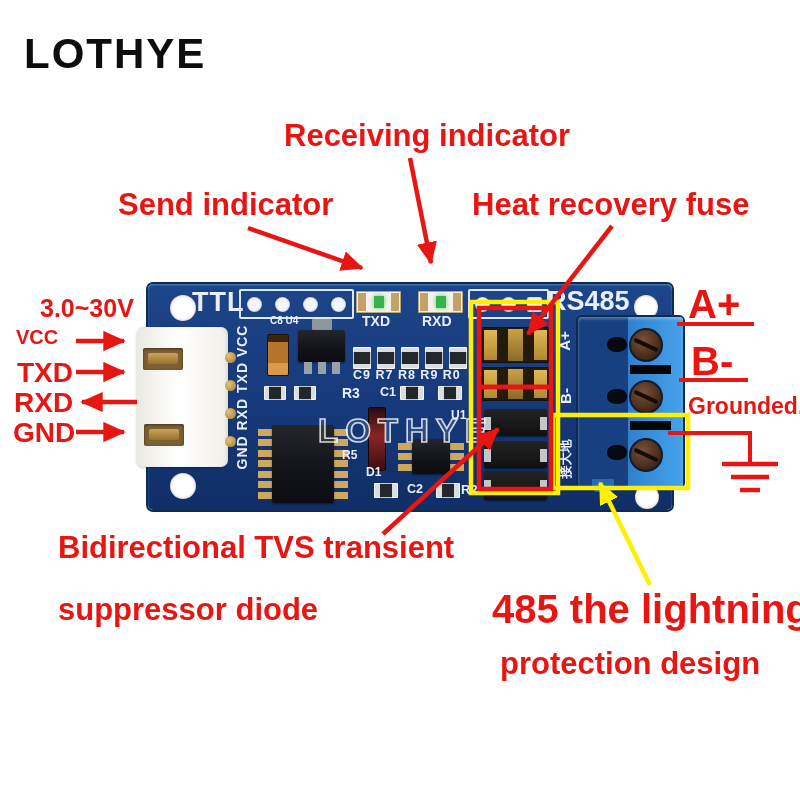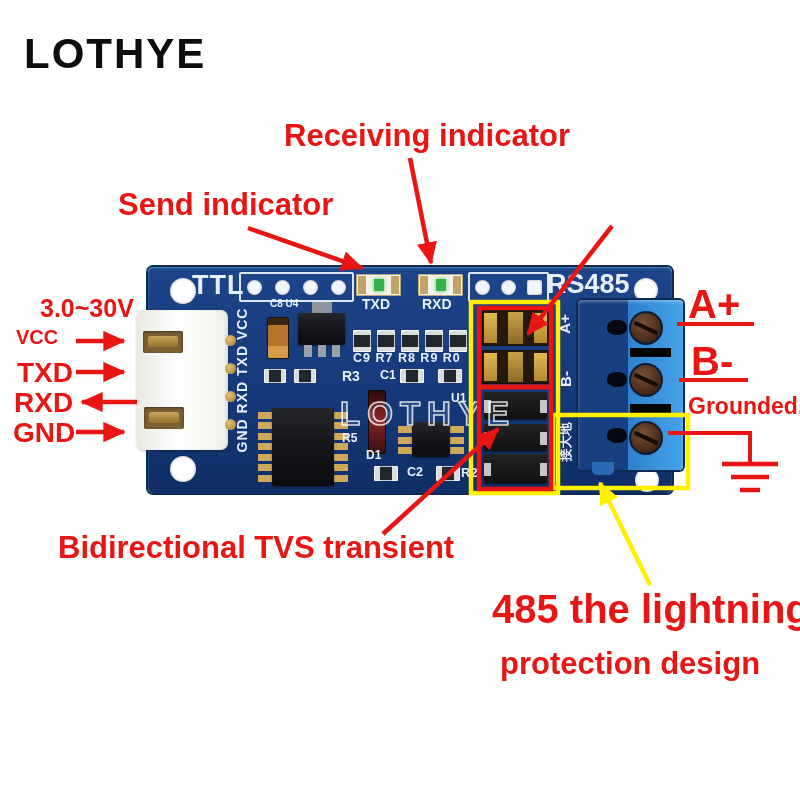--- a/index.html
+++ b/index.html
@@ -5,23 +5,23 @@
   html,body{margin:0;padding:0;background:#ffffff;}
   #stage{position:relative;width:800px;height:800px;background:#ffffff;overflow:hidden;
          font-family:"Liberation Sans","DejaVu Sans",sans-serif;}
   .abs{position:absolute;}
 
   
   .ann{position:absolute;color:#e81613;font-weight:600;line-height:1.05;white-space:nowrap;z-index:6;}
   .logo{position:absolute;left:24px;top:30px;font-size:42px;font-weight:700;letter-spacing:2px;color:#0d0d0d;z-index:6;}
 
   
-  #board{position:absolute;left:148px;top:267px;width:524px;height:226px;z-index:1;
+  #board{position:absolute;left:148px;top:284px;width:524px;height:226px;z-index:1;
          background:linear-gradient(180deg,#1d4589 0%,#16397a 55%,#102e66 100%);
-         border-radius:5px;box-shadow:0 0 0 2px #0d2a55, inset 0 1px 2px rgba(140,220,230,.45);text-align:center;}
+         border-radius:5px;box-shadow:0 0 0 2px #0d2a55, inset 0 1px 2px rgba(140,220,230,.45);}
   .hole{position:absolute;background:#ffffff;border-radius:50%;box-shadow:inset 0 0 3px rgba(0,0,0,.35);}
   .silk{position:absolute;color:#e9eefc;font-weight:700;white-space:nowrap;}
   .hdr{position:absolute;border:2px solid #dfe7f5;border-radius:2px;display:flex;align-items:center;justify-content:space-around;}
   .hdr .h{width:15px;height:15px;border-radius:50%;background:#f2f5fb;box-shadow:inset 0 0 2px rgba(0,0,0,.4);}
   .hdr .hsq{border-radius:2px;}
   .led{position:absolute;height:22px;width:45px;background:#f4f2ec;border-radius:2px;
        display:flex;align-items:center;justify-content:center;box-shadow:inset 0 0 0 1px #b7a77f;}
   .led .chipend{position:absolute;top:2px;bottom:2px;width:8px;background:#c3a26a;}
   .led .glow{width:10px;height:12px;background:#35b24a;box-shadow:0 0 4px #59d06a;}
   .res{position:absolute;background:linear-gradient(180deg,#d8dde2 0 22%,#23262b 22% 78%,#d8dde2 78%);
@@ -234,25 +234,27 @@
     <line x1="679" y1="380" x2="748" y2="380" stroke="#e81613" stroke-width="4"></line>
 
     <polyline points="668,433 750,433 750,463" fill="none" stroke="#e81613" stroke-width="4"></polyline>
     <line x1="722" y1="464" x2="778" y2="464" stroke="#e81613" stroke-width="4.5"></line>
     <line x1="731" y1="477" x2="769" y2="477" stroke="#e81613" stroke-width="4.5"></line>
     <line x1="740" y1="490" x2="760" y2="490" stroke="#e81613" stroke-width="4.5"></line>
   </svg>
 
   <div class="ann" style="left:118px;top:189px;font-size:31px;">Send indicator</div>
   <div class="ann" style="left:284px;top:120px;font-size:31px;">Receiving indicator</div>
+  <div class="ann" style="left:472px;top:189px;font-size:31px;">Heat recovery fuse</div>
   <div class="ann" style="left:40px;top:295px;font-size:25px;">3.0~30V</div>
   <div class="ann" style="left:16px;top:327px;font-size:20px;">VCC</div>
   <div class="ann" style="left:17px;top:358px;font-size:28px;">TXD</div>
   <div class="ann" style="left:14px;top:388px;font-size:28px;">RXD</div>
   <div class="ann" style="left:13px;top:418px;font-size:28px;">GND</div>
   <div class="ann" style="left:688px;top:283px;font-size:40px;">A+</div>
   <div class="ann" style="left:691px;top:340px;font-size:40px;">B-</div>
   <div class="ann" style="left:688px;top:394px;font-size:23px;">Grounded.</div>
   <div class="ann" style="left:58px;top:532px;font-size:31px;">Bidirectional TVS transient</div>
+  <div class="ann" style="left:58px;top:594px;font-size:31px;">suppressor diode</div>
   <div class="ann" style="left:492px;top:588px;font-size:40px;">485 the lightning</div>
   <div class="ann" style="left:500px;top:648px;font-size:31px;">protection design</div>
 
 </div>
 
 </body></html>

